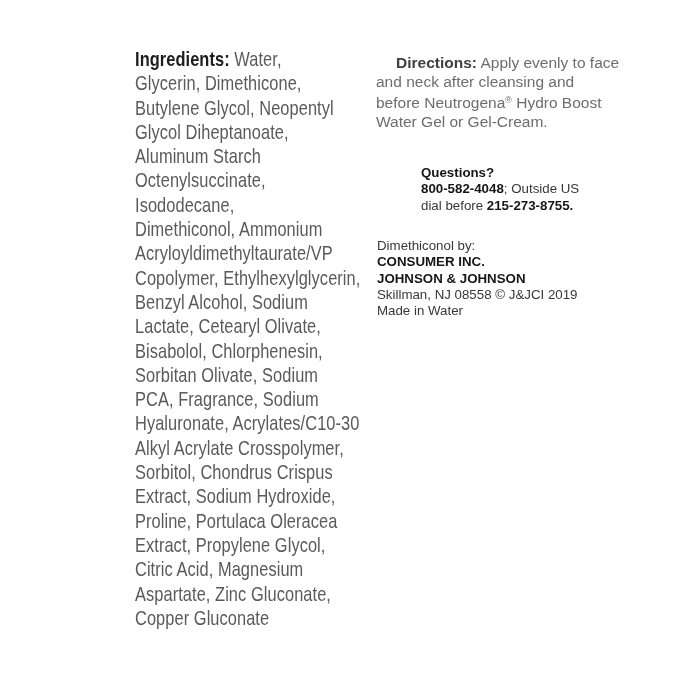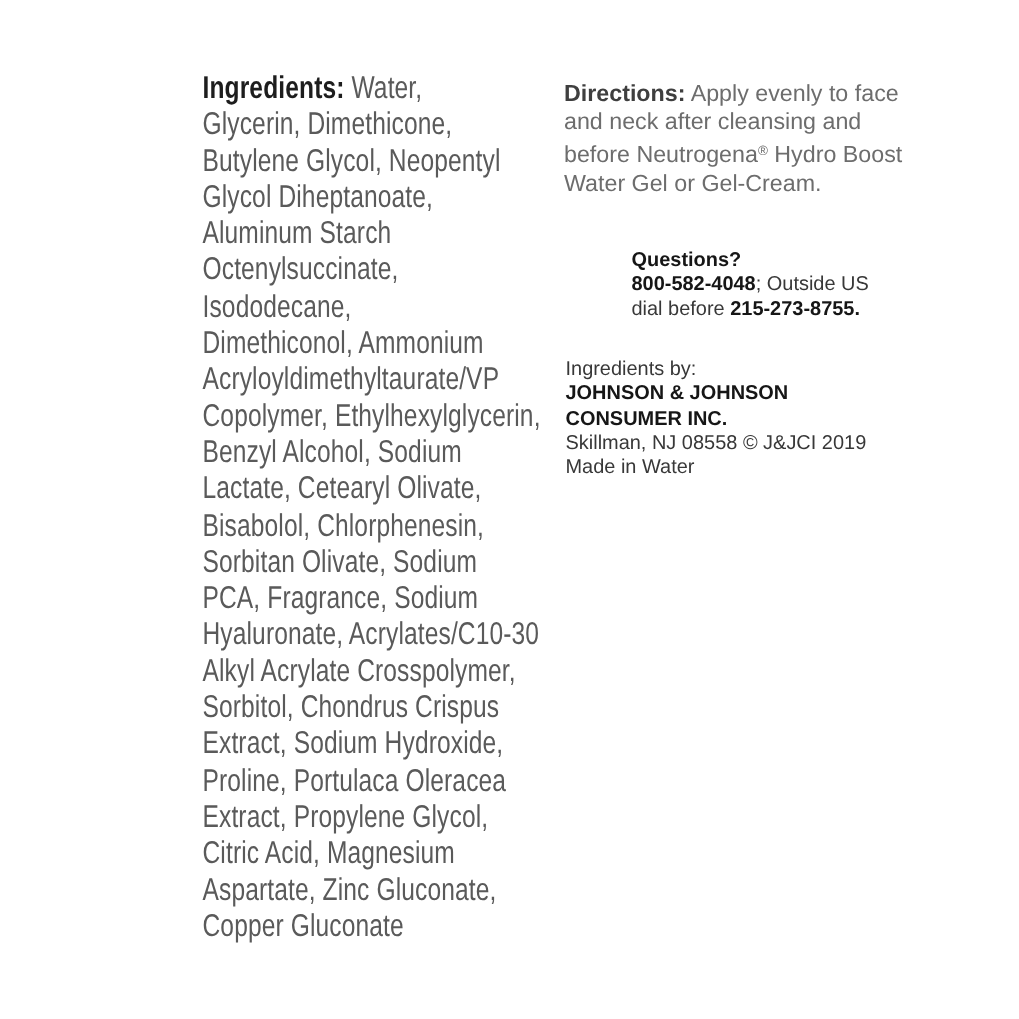--- a/index.html
+++ b/index.html
@@ -38,20 +38,21 @@
     top: 53px;
     width: 245px;
     font-size: 15.5px;
     line-height: 19px;
     color: var(--directions_gray, #6d6d6d);
     white-space: pre-line;
   }
   .directions .heading {
     font-weight: bold;
     color: var(--directions_heading, #3f3f3f);
+    margin-left: 20px;
   }
   .directions .sup {
     font-size: 9px;
     vertical-align: 5px;
     white-space: normal;
   }
 
   .contact-block {
     position: absolute;
     left: 377px;
@@ -101,20 +102,20 @@
 before Neutrogena</span><span class="sup">®</span><span> Hydro Boost
 Water Gel or Gel-Cream.</span></div>
 
   <div class="contact-block questions">
     <div><span class="b">Questions?</span></div>
     <div><span class="b">800-582-4048</span><span>; Outside US</span></div>
     <div><span>dial before </span><span class="b">215-273-8755.</span></div>
   </div>
 
   <div class="contact-block distributor">
-    <div>Ingredients by:</div>
+    <div>Dimethiconol by:</div>
+    <div class="b">CONSUMER INC.</div>
     <div class="b">JOHNSON &amp; JOHNSON</div>
-    <div class="b">CONSUMER INC.</div>
     <div>Skillman, NJ 08558 © J&amp;JCI 2019</div>
     <div>Made in Water</div>
   </div>
 
 </div>
 
 </body></html>

